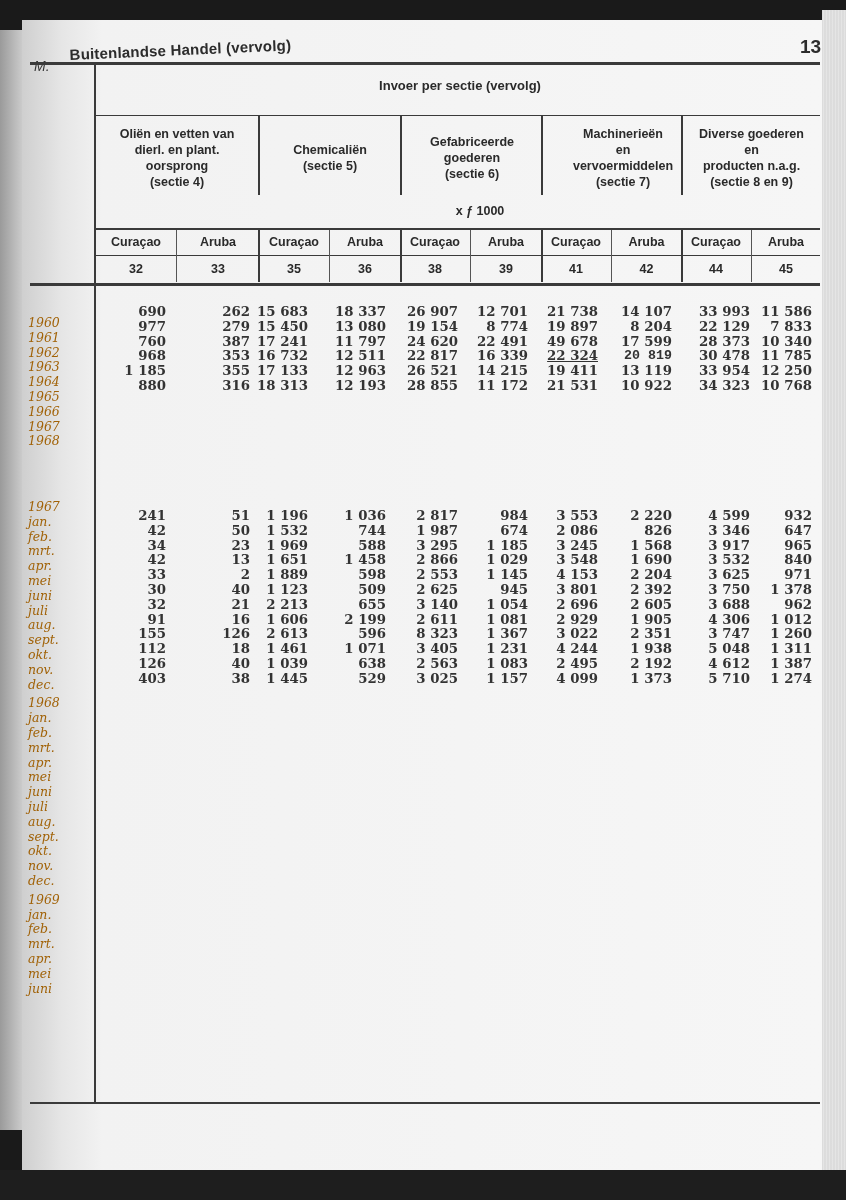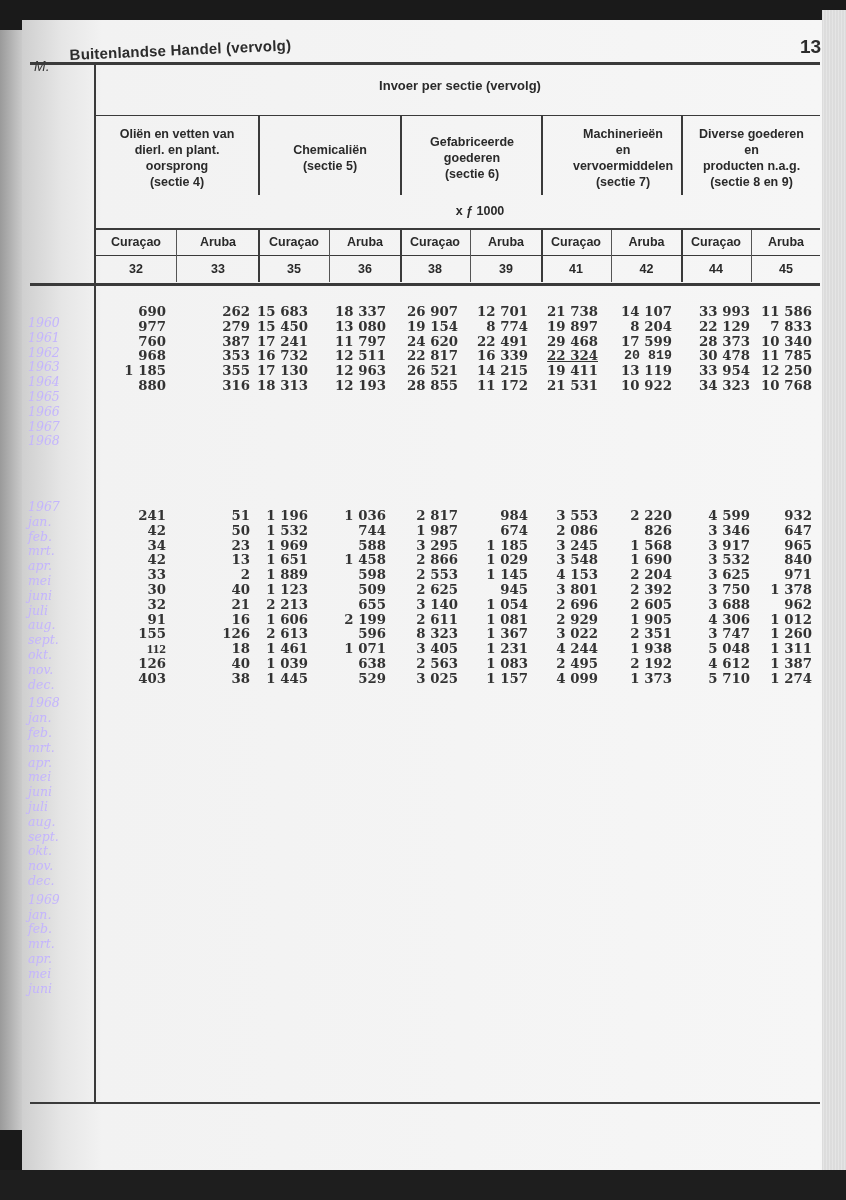--- a/index.html
+++ b/index.html
@@ -60,21 +60,21 @@
   }
   .subhead {
     position: absolute; top: 235px; text-align: center; font-size: 12.5px; font-weight: bold;
   }
   .colnum {
     position: absolute; top: 262px; text-align: center; font-size: 12.5px; font-weight: bold;
   }
   .rowlabels {
     position: absolute; left: 28px; width: 64px;
     font-family: "DejaVu Serif", serif; font-style: italic; font-size: 12.5px; line-height: 14.8px;
-    color: #c4b5fd;
+    color: #a16207;
   }
   .rowlabels div { height: 14.8px; white-space: nowrap; }
   .datablock {
     position: absolute; left: 100px;
     font-family: "DejaVu Serif", serif; font-weight: bold; font-size: 13.3px; line-height: 14.8px;
     color: #333;
   }
   .datarow { display: flex; height: 14.8px; }
   .datarow span { display: block; text-align: right; white-space: nowrap; }
 </style>
@@ -250,41 +250,41 @@
       <span style="position: absolute; right: 70px;">22 129</span>
       <span style="position: absolute; right: 8px;">7 833</span>
     </div>
     <div class="datarow" style="position: relative;">
       <span style="position: absolute; right: 654px;">760</span>
       <span style="position: absolute; right: 570px;">387</span>
       <span style="position: absolute; right: 512px;">17 241</span>
       <span style="position: absolute; right: 434px;">11 797</span>
       <span style="position: absolute; right: 362px;">24 620</span>
       <span style="position: absolute; right: 292px;">22 491</span>
-      <span style="position: absolute; right: 222px;">29 468</span>
+      <span style="position: absolute; right: 222px;">49 678</span>
       <span style="position: absolute; right: 148px;">17 599</span>
       <span style="position: absolute; right: 70px;">28 373</span>
       <span style="position: absolute; right: 8px;">10 340</span>
     </div>
     <div class="datarow" style="position: relative;">
       <span style="position: absolute; right: 654px;">968</span>
       <span style="position: absolute; right: 570px;">353</span>
       <span style="position: absolute; right: 512px;">16 732</span>
       <span style="position: absolute; right: 434px;">12 511</span>
       <span style="position: absolute; right: 362px;">22 817</span>
       <span style="position: absolute; right: 292px;">16 339</span>
       <span style="position: absolute; right: 222px; text-decoration: underline;">22 324</span>
       <span style="position: absolute; right: 148px; font-family: Liberation Mono, monospace;">20 819</span>
       <span style="position: absolute; right: 70px;">30 478</span>
       <span style="position: absolute; right: 8px;">11 785</span>
     </div>
     <div class="datarow" style="position: relative;">
       <span style="position: absolute; right: 654px;">1 185</span>
       <span style="position: absolute; right: 570px;">355</span>
-      <span style="position: absolute; right: 512px;">17 130</span>
+      <span style="position: absolute; right: 512px;">17 133</span>
       <span style="position: absolute; right: 434px;">12 963</span>
       <span style="position: absolute; right: 362px;">26 521</span>
       <span style="position: absolute; right: 292px;">14 215</span>
       <span style="position: absolute; right: 222px;">19 411</span>
       <span style="position: absolute; right: 148px;">13 119</span>
       <span style="position: absolute; right: 70px;">33 954</span>
       <span style="position: absolute; right: 8px;">12 250</span>
     </div>
     <div class="datarow" style="position: relative;">
       <span style="position: absolute; right: 654px;">880</span>
@@ -402,21 +402,21 @@
       <span style="position: absolute; right: 512px;">2 613</span>
       <span style="position: absolute; right: 434px;">596</span>
       <span style="position: absolute; right: 362px;">8 323</span>
       <span style="position: absolute; right: 292px;">1 367</span>
       <span style="position: absolute; right: 222px;">3 022</span>
       <span style="position: absolute; right: 148px;">2 351</span>
       <span style="position: absolute; right: 70px;">3 747</span>
       <span style="position: absolute; right: 8px;">1 260</span>
     </div>
     <div class="datarow" style="position: relative;">
-      <span style="position: absolute; right: 654px; font-family: Liberation Serif, serif;">112</span>
+      <span style="position: absolute; right: 654px;">112</span>
       <span style="position: absolute; right: 570px;">18</span>
       <span style="position: absolute; right: 512px;">1 461</span>
       <span style="position: absolute; right: 434px;">1 071</span>
       <span style="position: absolute; right: 362px;">3 405</span>
       <span style="position: absolute; right: 292px;">1 231</span>
       <span style="position: absolute; right: 222px;">4 244</span>
       <span style="position: absolute; right: 148px;">1 938</span>
       <span style="position: absolute; right: 70px;">5 048</span>
       <span style="position: absolute; right: 8px;">1 311</span>
     </div>

